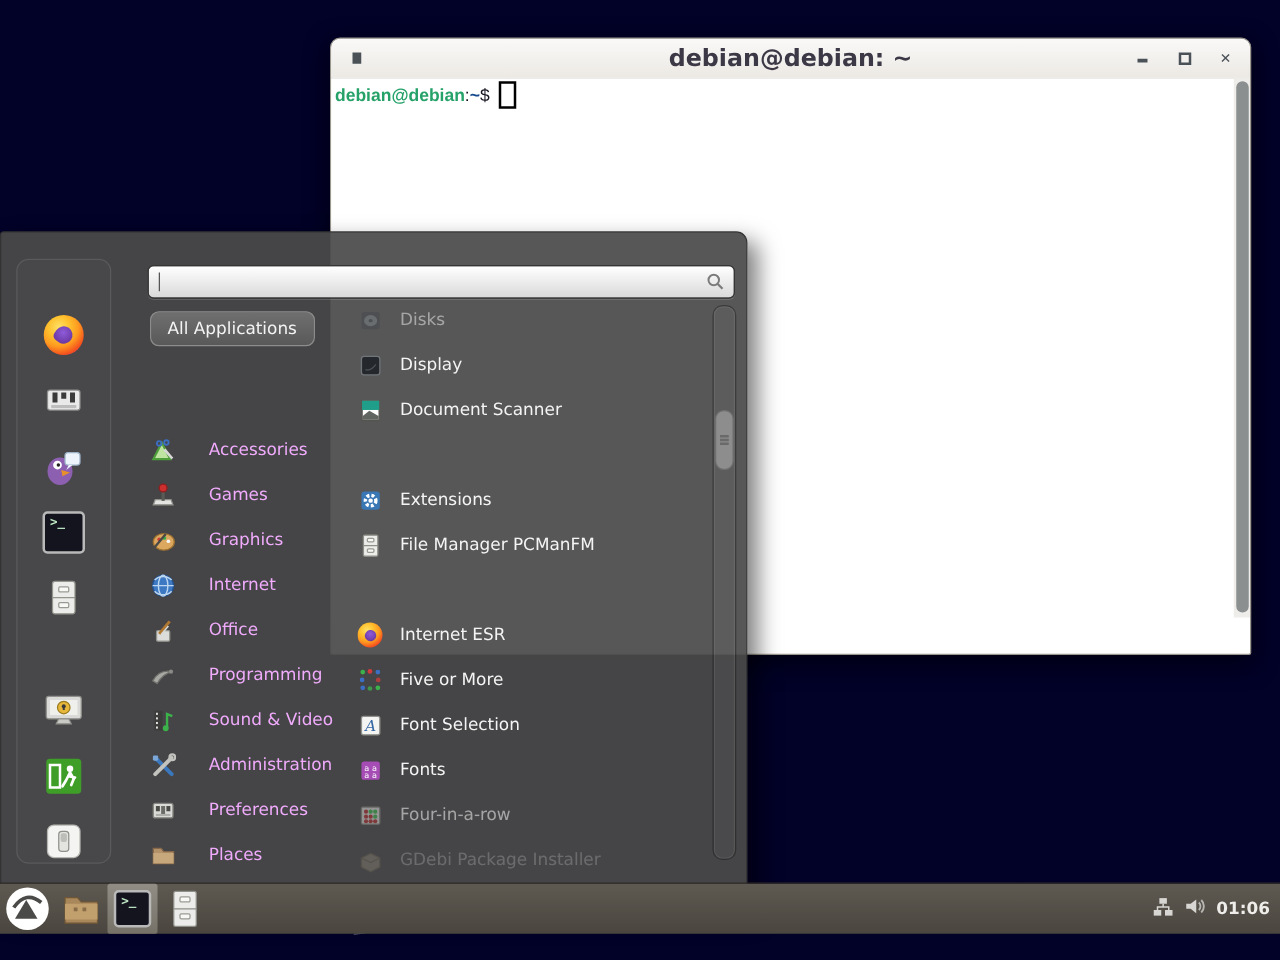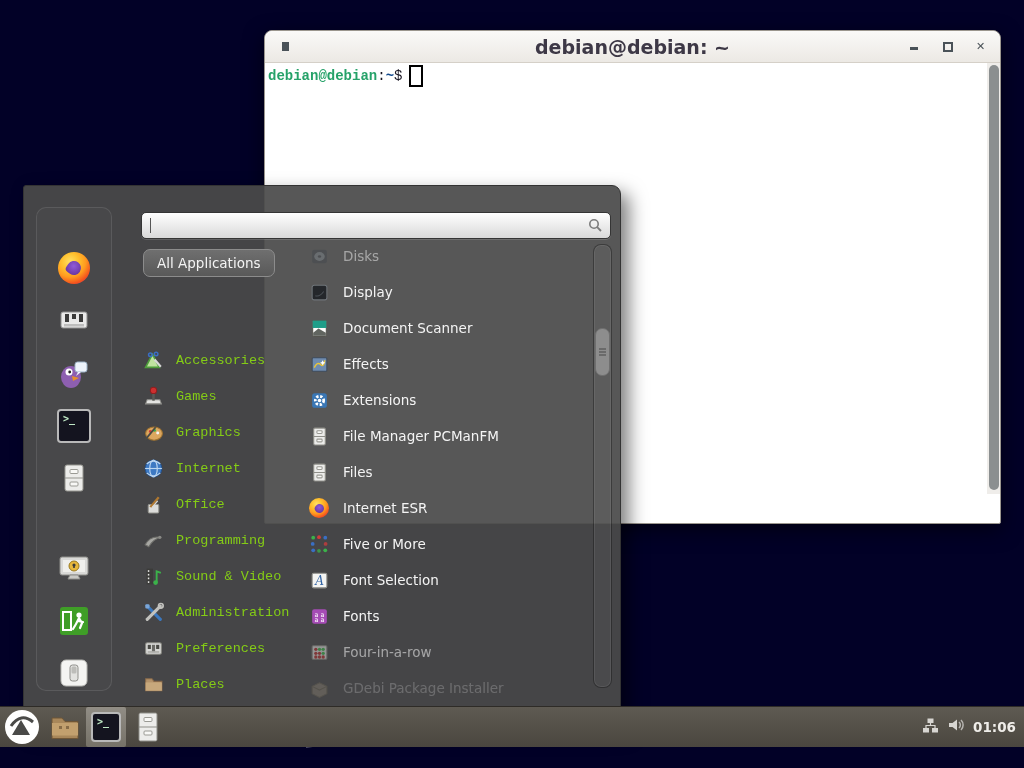--- a/index.html
+++ b/index.html
@@ -14,54 +14,54 @@
   .titlebar .win-glyph{position:absolute;left:17px;top:11px;width:7px;height:9px;background:#4a5258;}
   .titlebar .title{flex:1;text-align:center;font-size:19px;font-weight:bold;color:#3d3846;}
   .win-btns{position:absolute;right:14px;top:0;height:31px;display:flex;align-items:center;gap:22px;}
   .wbtn{width:11px;height:11px;position:relative;cursor:default;}
   .wbtn-min::after{content:"";position:absolute;left:1px;bottom:2px;width:8px;height:3px;background:#4a5258;}
   .wbtn-max::after{content:"";position:absolute;left:1px;top:1px;width:6px;height:6px;border:2px solid #4a5258;}
   .wbtn-close{font-size:11px;line-height:11px;color:#4a5258;font-weight:bold;text-align:center;}
   .menubar{height:28px;background:#f6f5f2;border-bottom:1px solid #e7e4df;display:flex;align-items:center;
     padding-left:10px;gap:19px;font-size:13px;color:#3d3846;}
   .menubar span{cursor:default;}
-  .term-body{position:relative;height:431px;background:#fff;font-family:Liberation Mono, monospace;
+  .term-body{position:relative;height:431px;background:#fff;font-family:Liberation Sans, sans-serif;
     font-size:14px;}
   .prompt-line{position:absolute;left:3px;top:2px;display:flex;align-items:center;white-space:pre;}
   .p-user{color:#26a269;font-weight:bold;}
   .p-colon{color:#171421;}
   .p-path{color:#12488b;font-weight:bold;}
   .p-dollar{color:#171421;}
   .t-cursor{display:inline-block;width:10px;height:18px;border:2px solid #000;margin-left:7px;background:#fff;}
   .term-scroll{position:absolute;right:0;top:0;width:13px;height:100%;background:#efedea;}
   .term-thumb{position:absolute;right:1px;top:2px;width:10px;height:425px;background:#8b8f90;border-radius:6px;}
 
   
   .menu-win{position:absolute;left:0;top:185px;width:598px;height:542px;
     background:rgba(74,74,74,0.93);border:1px solid #333333;border-radius:3px 9px 9px 9px;
-    box-shadow:8px 8px 18px rgba(0,0,0,.5);box-sizing:border-box;margin-left:23px;}
+    box-shadow:8px 8px 18px rgba(0,0,0,.5);box-sizing:border-box;}
   
   .fav-strip{position:absolute;left:12px;top:21px;width:74px;height:482px;border:1px solid rgba(255,255,255,.10);
     border-radius:10px;background:rgba(255,255,255,.02);}
   .fav-item{position:absolute;left:50%;transform:translateX(-50%);width:36px;height:36px;display:flex;
     align-items:center;justify-content:center;cursor:pointer;}
   
   .search-bar{position:absolute;left:117px;top:26px;width:468px;height:25px;border:1px solid #353535;
     border-radius:5px;background:linear-gradient(#ffffff,#d9d9d9);display:flex;align-items:center;box-shadow:0 1px 0 rgba(255,255,255,.15);}
   .search-input{flex:1;border:none;outline:none;background:transparent;height:18px;margin-left:6px;
     font-size:13px;color:#222;caret-color:#444;padding:0;}
   .search-caret{position:absolute;left:8px;top:5px;width:1px;height:15px;background:#555;}
   .search-icon{margin-right:7px;flex:0 0 auto;display:flex;}
   
   .cat-col{position:absolute;left:117px;top:63px;width:168px;}
   .cat-allapps{display:inline-block;height:26px;line-height:26px;padding:0 13px;margin-left:2px;
     background:linear-gradient(#6f6f6f,#595959);border:1px solid #8c8c8c;border-radius:7px;color:#f4f4f4;
     font-size:13.5px;cursor:pointer;}
-  .cat-item{position:absolute;left:2px;height:36px;display:flex;align-items:center;gap:12px;color:#84cc16;
-    font-size:13.5px;cursor:pointer;white-space:nowrap;font-family:Liberation Mono, monospace;}
+  .cat-item{position:absolute;left:2px;height:36px;display:flex;align-items:center;gap:26px;color:#f0abfc;
+    font-size:13.5px;cursor:pointer;white-space:nowrap;}
   .cat-item .cico{width:21px;height:21px;flex:0 0 auto;display:flex;}
   .cat-noicon{padding-left:32px;}
   
   .app-col{position:absolute;left:285px;top:52px;width:282px;height:466px;overflow:hidden;}
   .app-item{position:absolute;left:0;height:36px;display:flex;align-items:center;gap:13px;color:#f4f4f4;
     font-size:13.5px;cursor:pointer;white-space:nowrap;width:100%;}
   .app-item .aico{width:21px;height:21px;flex:0 0 auto;display:flex;}
   .dim50{opacity:.5;}
   .dim55{opacity:.55;}
   .dim25{opacity:.22;}
@@ -338,61 +338,40 @@
       <div class="app-item" style="top:72px">
         <span class="aico">
             <svg width="21" height="21" viewBox="0 0 20 20">
               <rect x="3.5" y="2.5" width="13" height="15" rx="1" fill="#fdfdfb" stroke="#55554f"></rect>
               <rect x="3.5" y="2.5" width="13" height="7" fill="#1f9e89"></rect>
               <path d="M4 14 l5 -4 7 4 v3 h-12 z" fill="#3a3f3a" opacity=".8"></path>
             </svg>
           </span>
         <span>Document Scanner</span>
       </div>
-      <div class="app-item" style="top:108px">
-        <span class="aico">
-            <svg width="21" height="21" viewBox="0 0 20 20">
-              <rect x="3" y="3.5" width="14" height="13" rx="1" fill="#6f8cb0" stroke="#3e4a5a"></rect>
-              <path d="M5 13 q3 -6 6 -3 t4 -4" stroke="#e8c53a" stroke-width="1.4" fill="none"></path>
-              <path d="M13 6 l.8 1.6 1.6 .8 -1.6 .8 -.8 1.6 -.8 -1.6 -1.6 -.8 1.6 -.8 z" fill="#fff"></path>
-            </svg>
-          </span>
-        <span>Effects</span>
-      </div>
       <div class="app-item" style="top:144px">
         <span class="aico">
             <svg width="21" height="21" viewBox="0 0 20 20">
               <rect x="3" y="3" width="14" height="14" rx="2.5" fill="#3a77b5"></rect>
               <circle cx="10" cy="10" r="4" fill="none" stroke="#ffffff" stroke-width="2.6" stroke-dasharray="2.2 1.6"></circle>
               <circle cx="10" cy="10" r="1.7" fill="#fff"></circle>
             </svg>
           </span>
         <span>Extensions</span>
       </div>
       <div class="app-item" style="top:180px">
         <span class="aico">
             <svg width="21" height="21" viewBox="0 0 20 20">
               <rect x="4.5" y="2" width="11" height="16" rx="1" fill="#ececea" stroke="#8f8f89"></rect>
               <line x1="4.5" y1="10" x2="15.5" y2="10" stroke="#8f8f89"></line>
               <rect x="7.5" y="4.5" width="5" height="2.6" rx=".8" fill="#f8f8f6" stroke="#9a9a94"></rect>
               <rect x="7.5" y="12.5" width="5" height="2.6" rx=".8" fill="#f8f8f6" stroke="#9a9a94"></rect>
             </svg>
           </span>
         <span>File Manager PCManFM</span>
-      </div>
-      <div class="app-item" style="top:216px">
-        <span class="aico">
-            <svg width="21" height="21" viewBox="0 0 20 20">
-              <rect x="4.5" y="2" width="11" height="16" rx="1" fill="#ececea" stroke="#8f8f89"></rect>
-              <line x1="4.5" y1="10" x2="15.5" y2="10" stroke="#8f8f89"></line>
-              <rect x="7.5" y="4.5" width="5" height="2.6" rx=".8" fill="#f8f8f6" stroke="#9a9a94"></rect>
-              <rect x="7.5" y="12.5" width="5" height="2.6" rx=".8" fill="#f8f8f6" stroke="#9a9a94"></rect>
-            </svg>
-          </span>
-        <span>Files</span>
       </div>
       <div class="app-item" style="top:252px">
         <span class="aico">
             <span class="firefox-ball small"></span>
           </span>
         <span>Internet ESR</span>
       </div>
       <div class="app-item" style="top:288px">
         <span class="aico">
             <svg width="21" height="21" viewBox="0 0 20 20">

